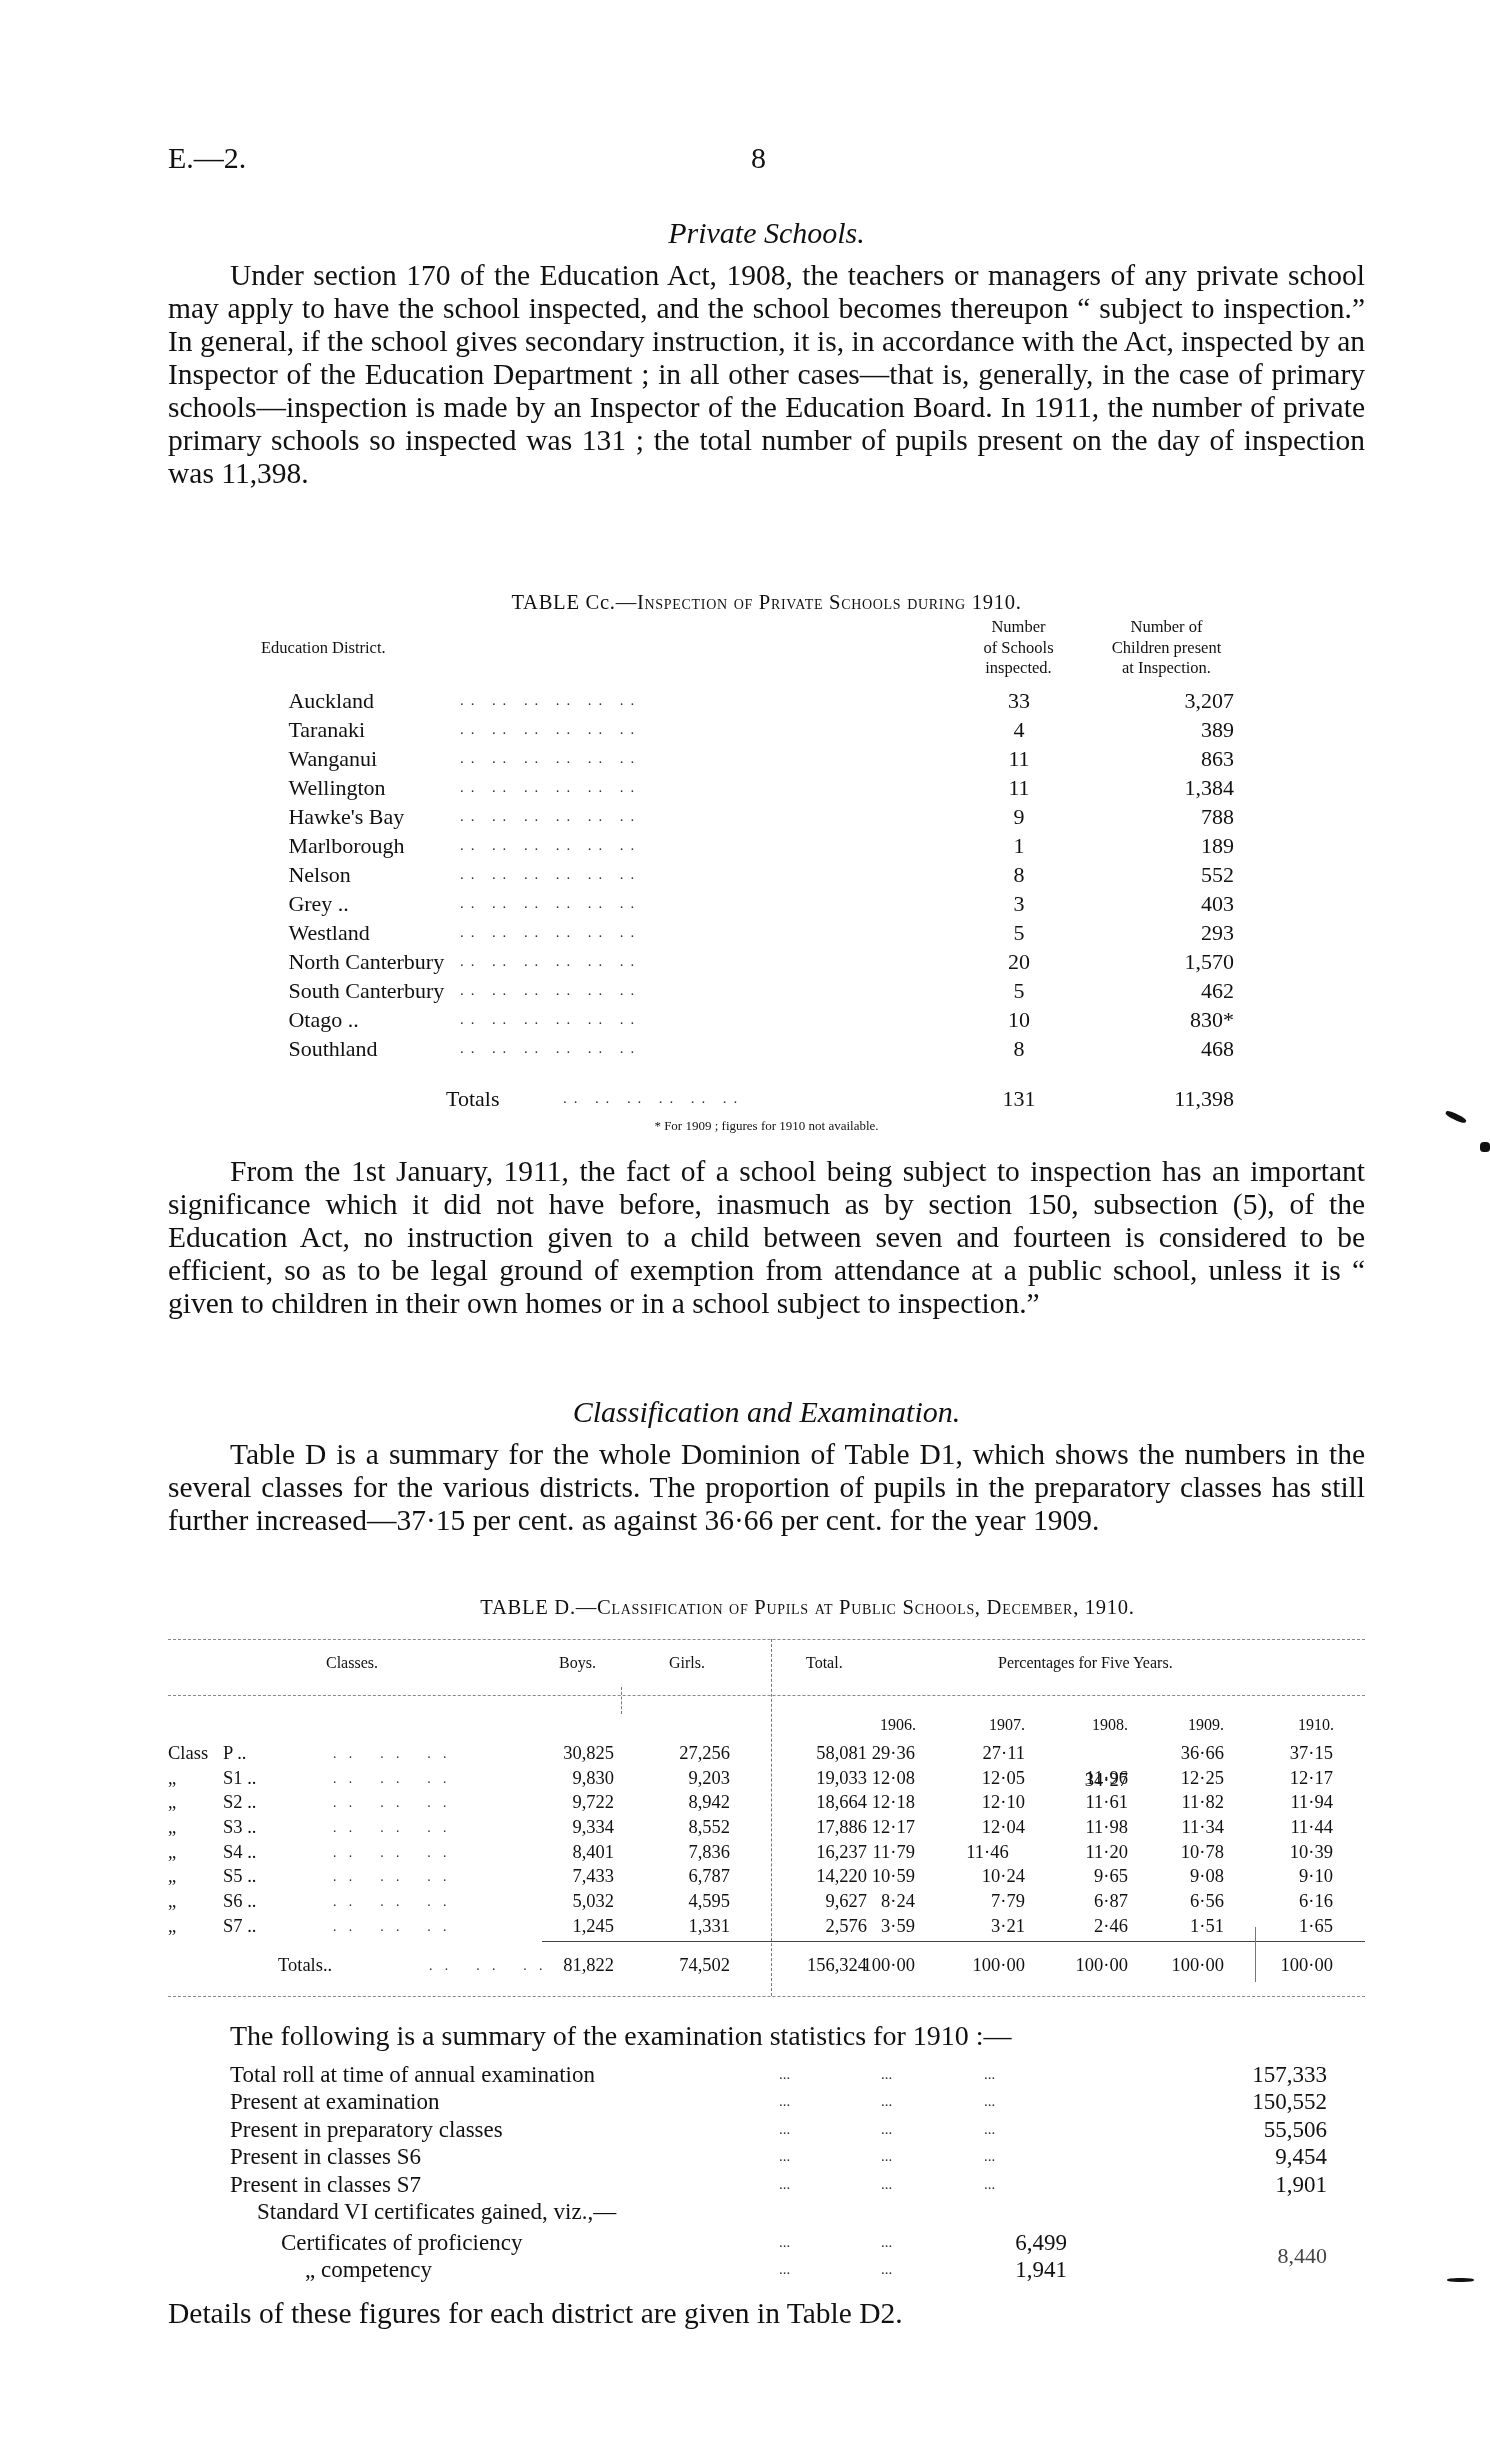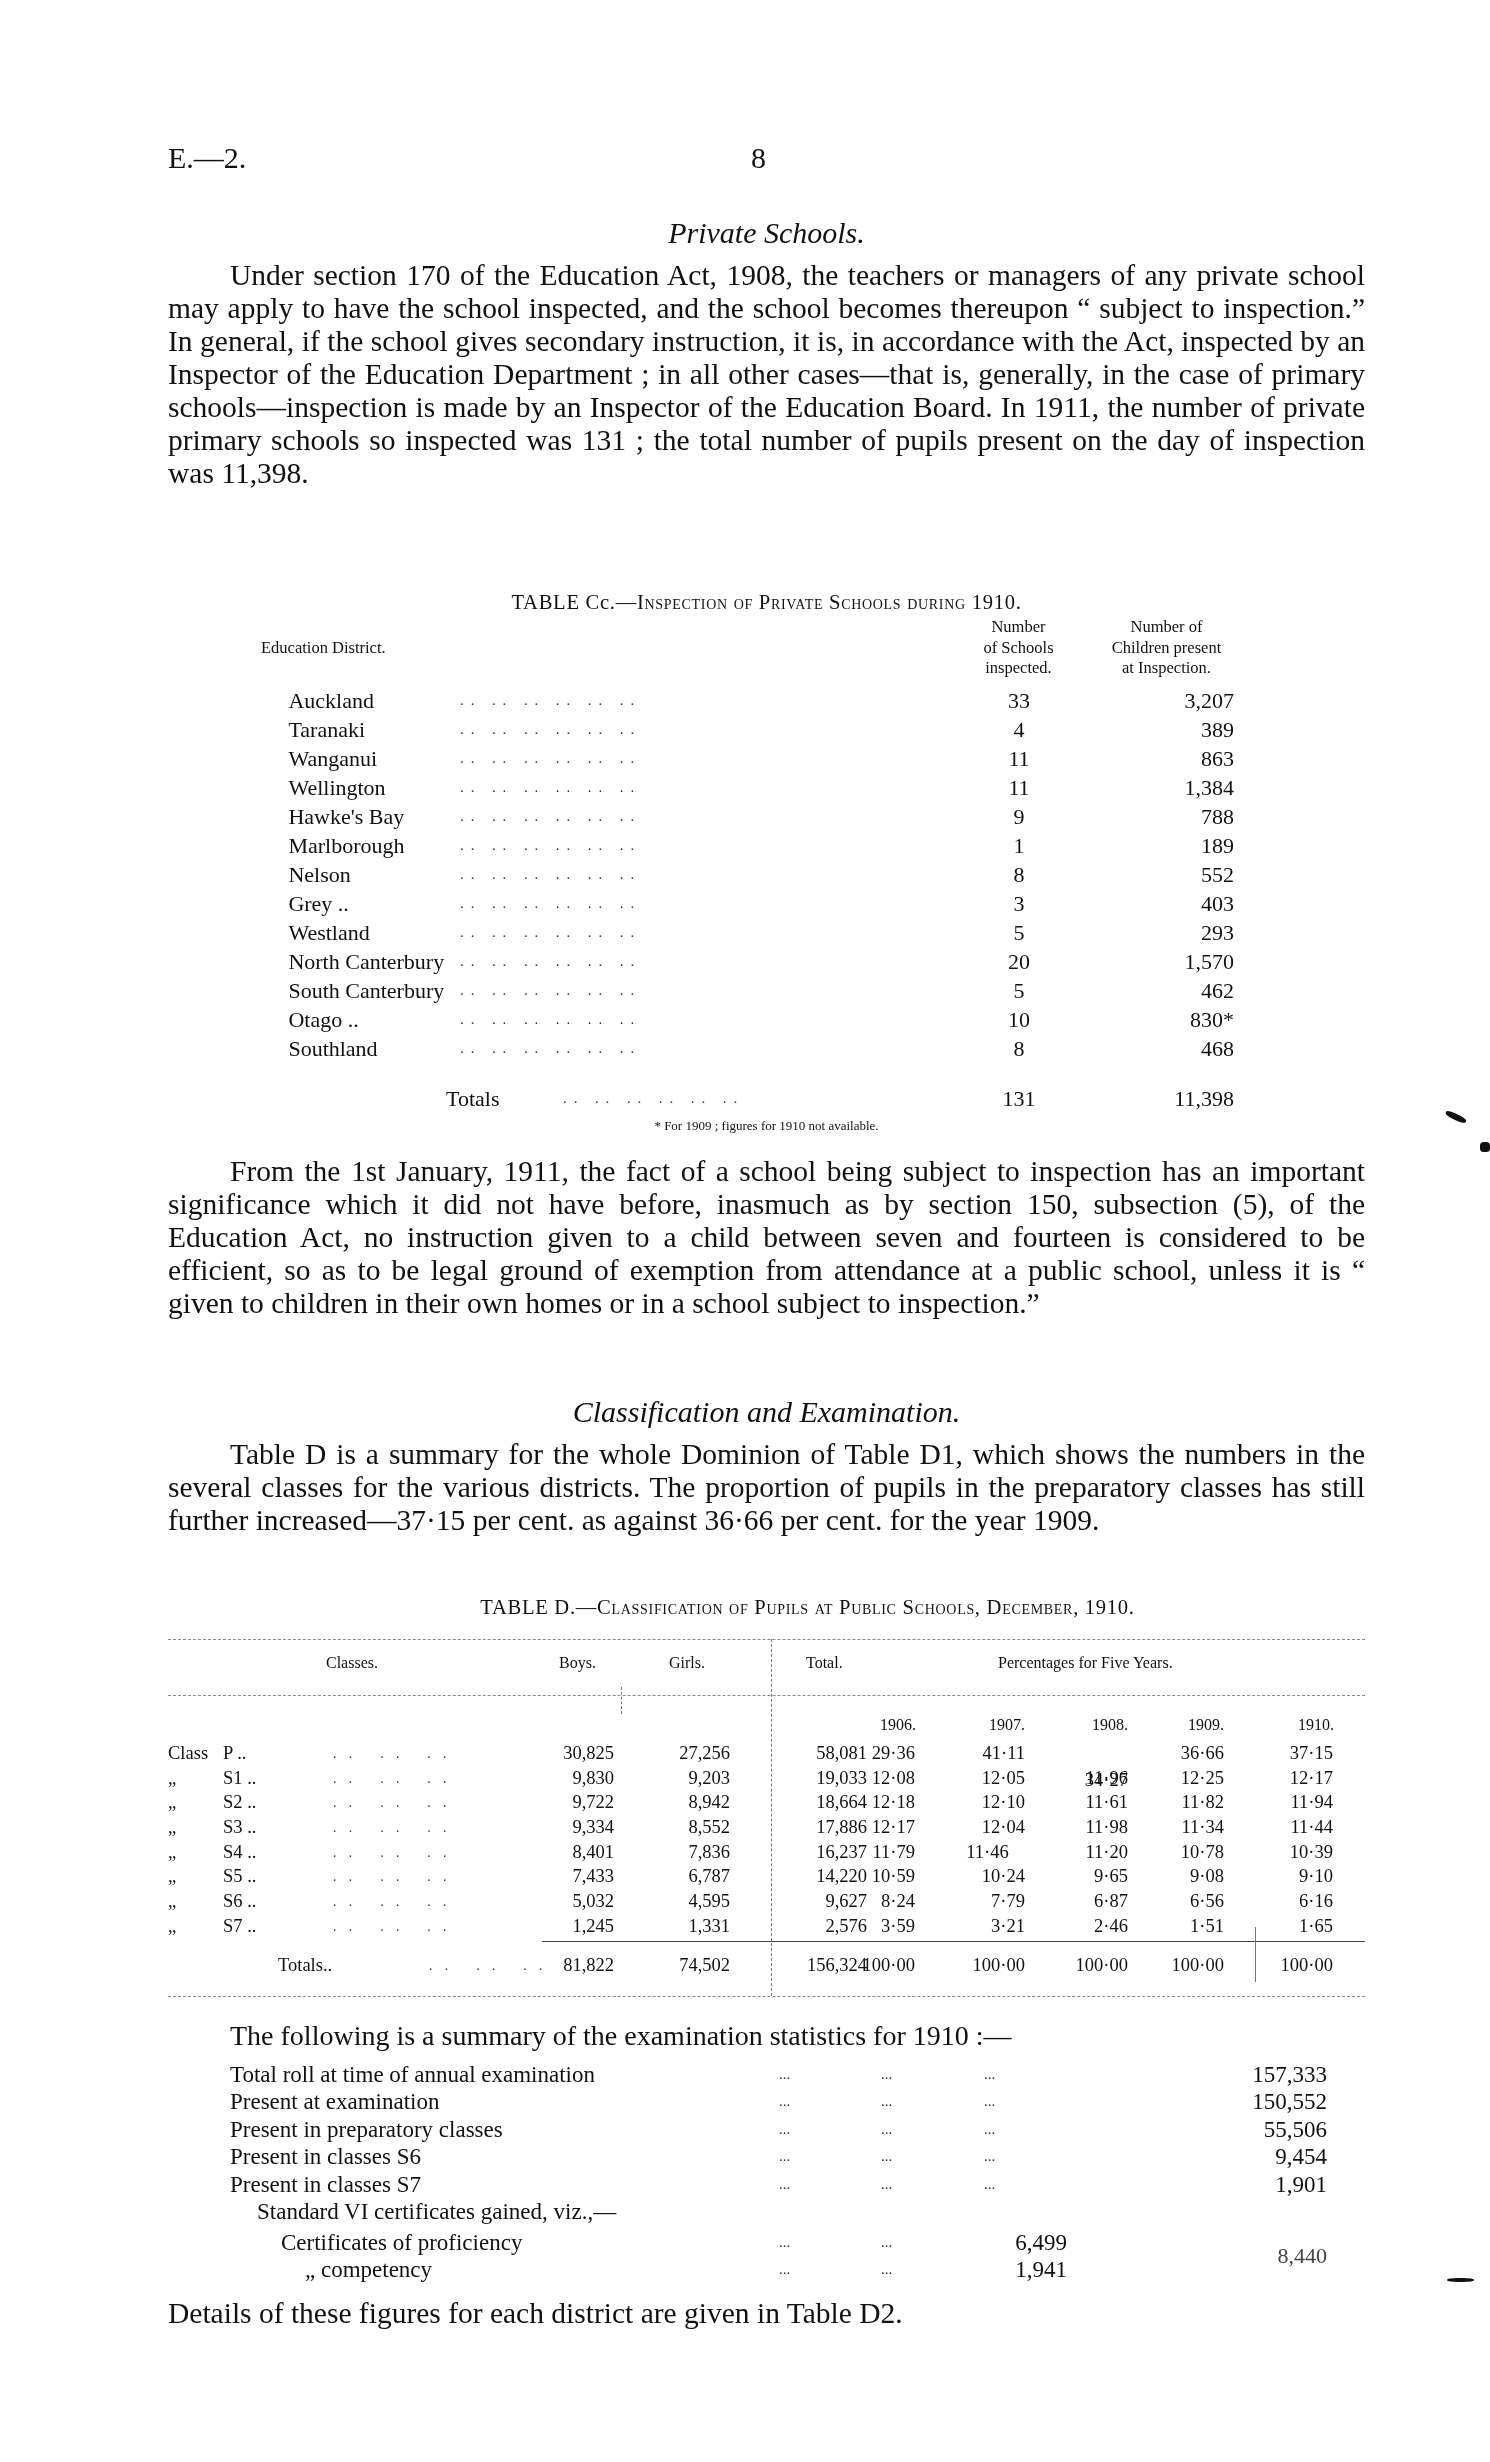--- a/index.html
+++ b/index.html
@@ -199,21 +199,21 @@
     <div class="vline" style="left:453px; top:48px; height:27.4px;"></div>
     <div id="td-rows">
         <div class="row" style="top: 103px;">
           <span class="cls" style="left:0;">Class</span>
           <span class="cls" style="left:55px;">P ..</span>
           <span class="dts">.. .. ..</span>
           <span class="c" style="left:357px; width:89px;">30,825</span>
           <span class="c" style="left:473px; width:89px;">27,256</span>
           <span class="c" style="left:610px; width:89px;">58,081</span>
           <span class="c" style="left:672px; width:75px;">29·36</span>
-          <span class="c" style="left:782px; width:75px;">41·11</span>
+          <span class="c" style="left:782px; width:75px;">27·11</span>
           <span class="c" style="left:885px; width:75px;margin-top:27px;">34·27</span>
           <span class="c" style="left:981px; width:75px;">36·66</span>
           <span class="c" style="left:1090px; width:75px;">37·15</span>
         </div>
         <div class="row" style="top: 128px;">
           <span class="cls" style="left:0;">„</span>
           <span class="cls" style="left:55px;">S1 ..</span>
           <span class="dts">.. .. ..</span>
           <span class="c" style="left:357px; width:89px;">9,830</span>
           <span class="c" style="left:473px; width:89px;">9,203</span>

